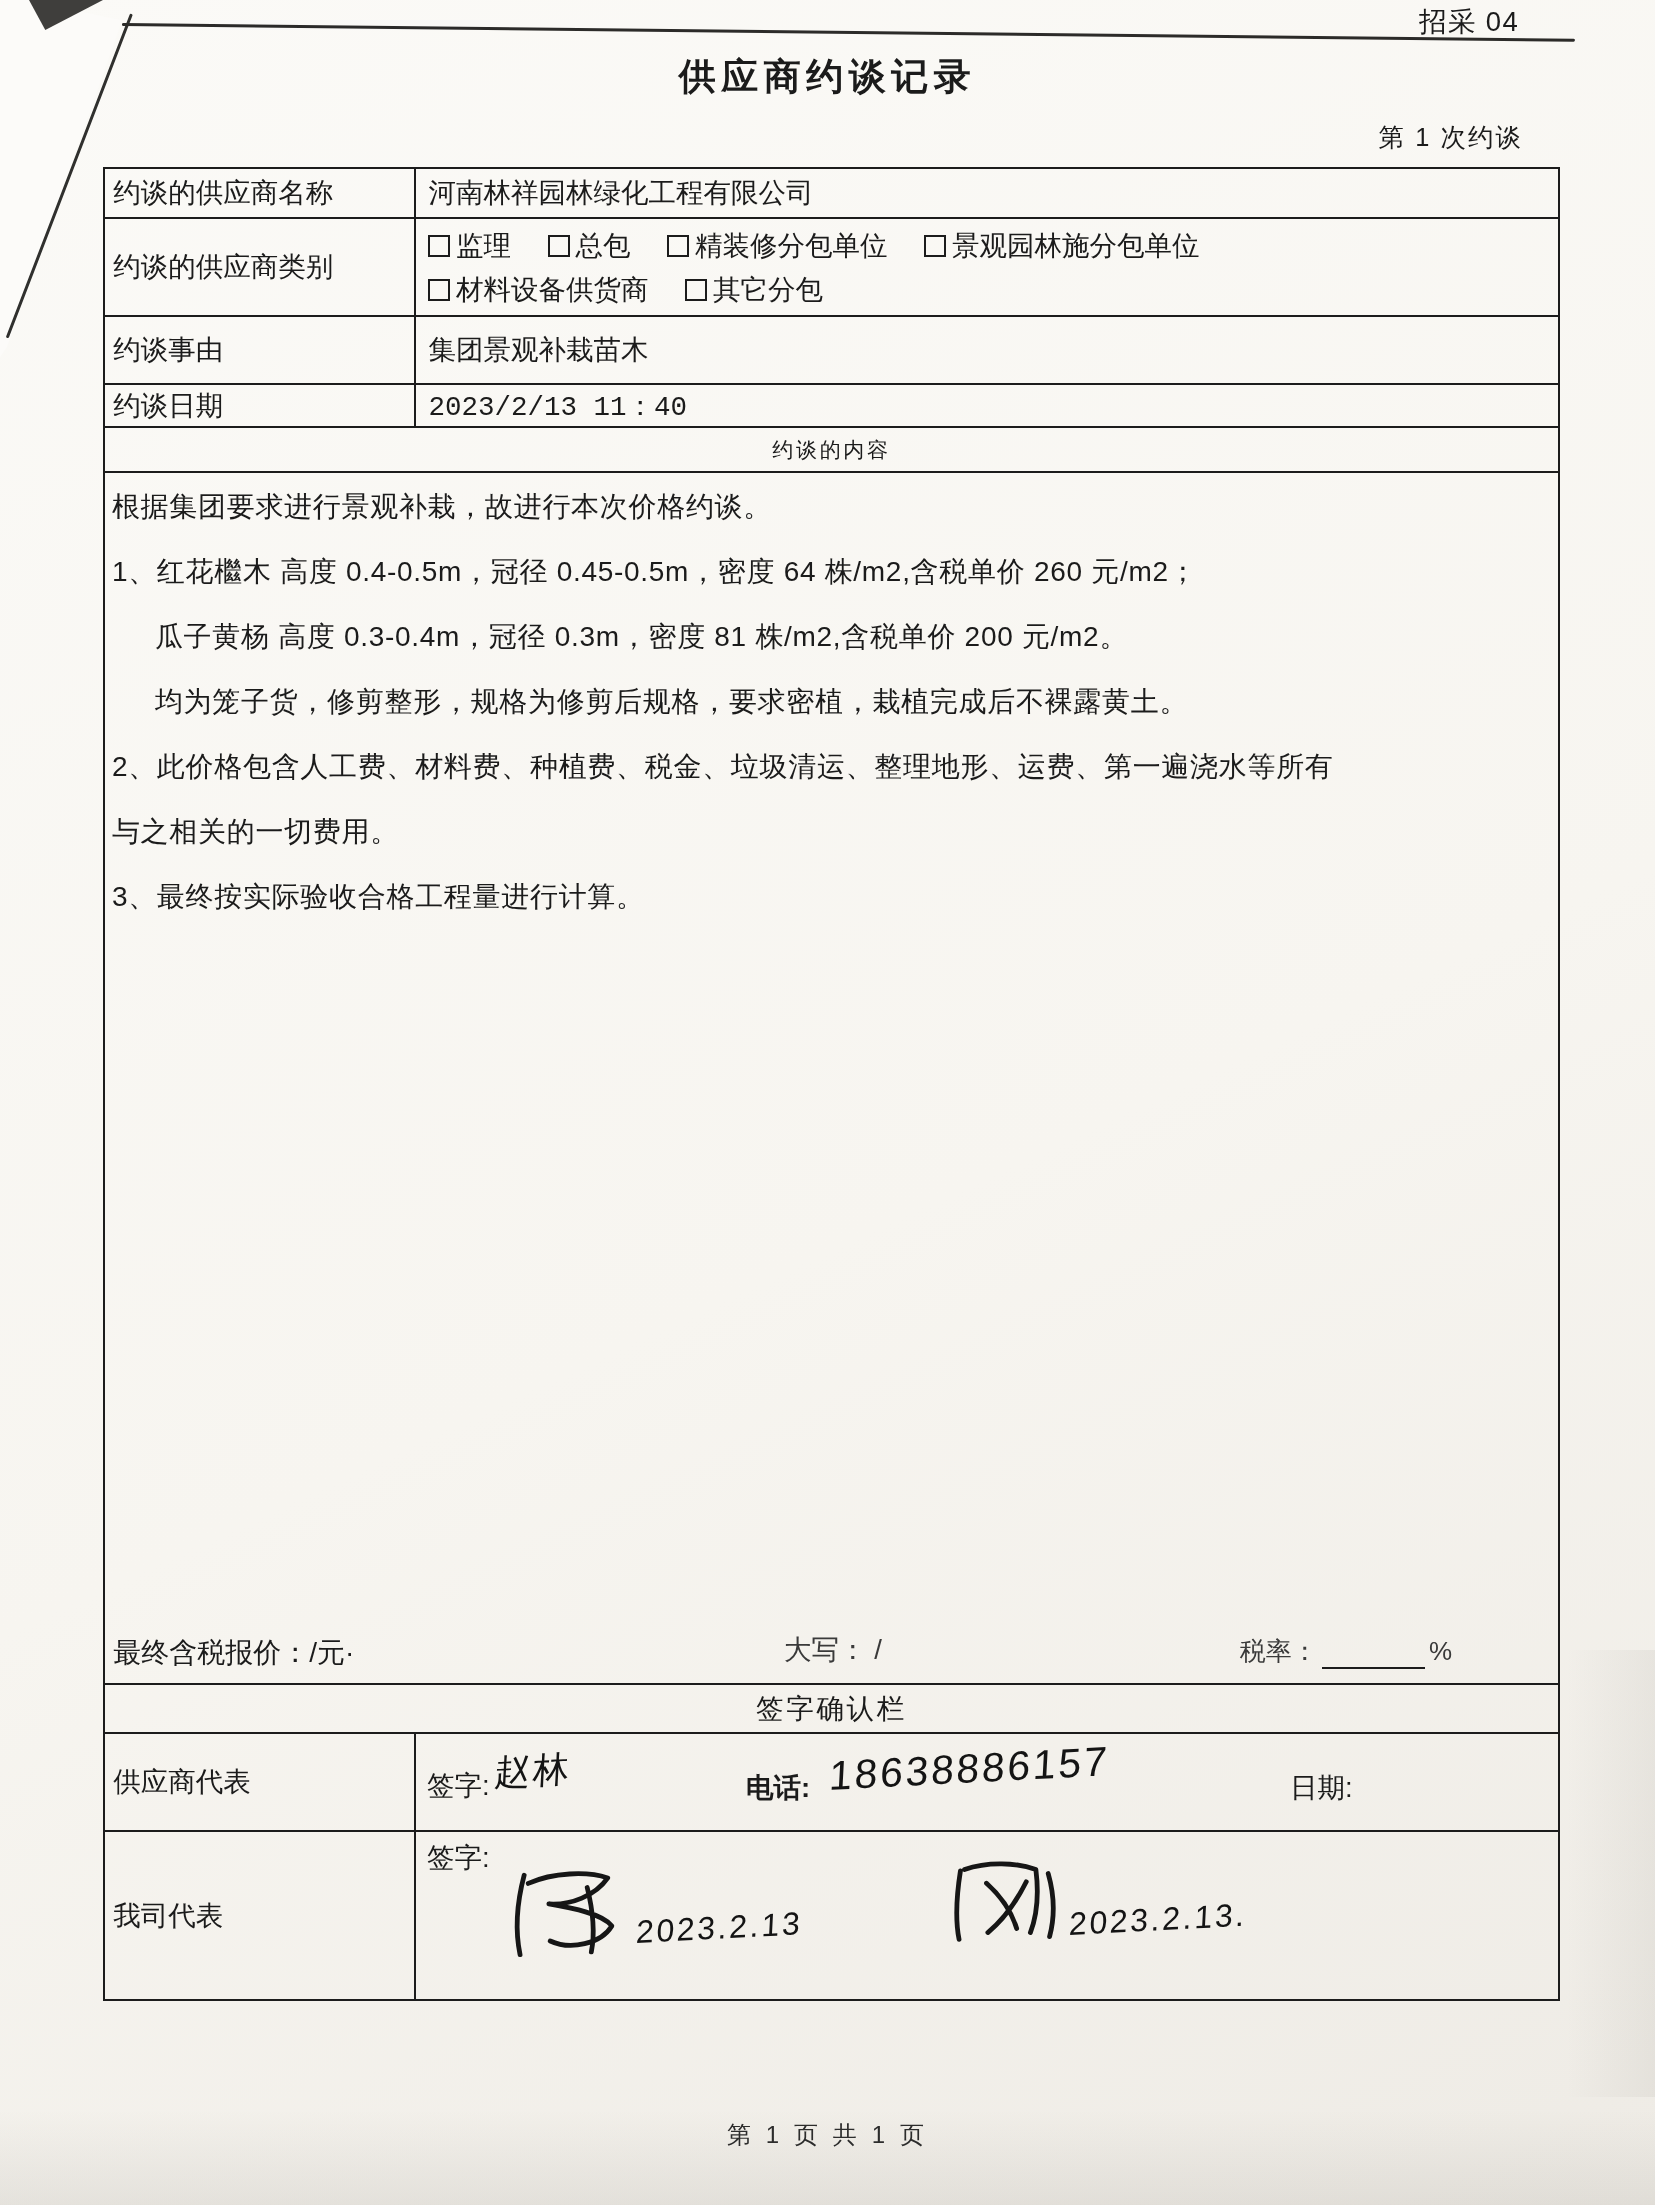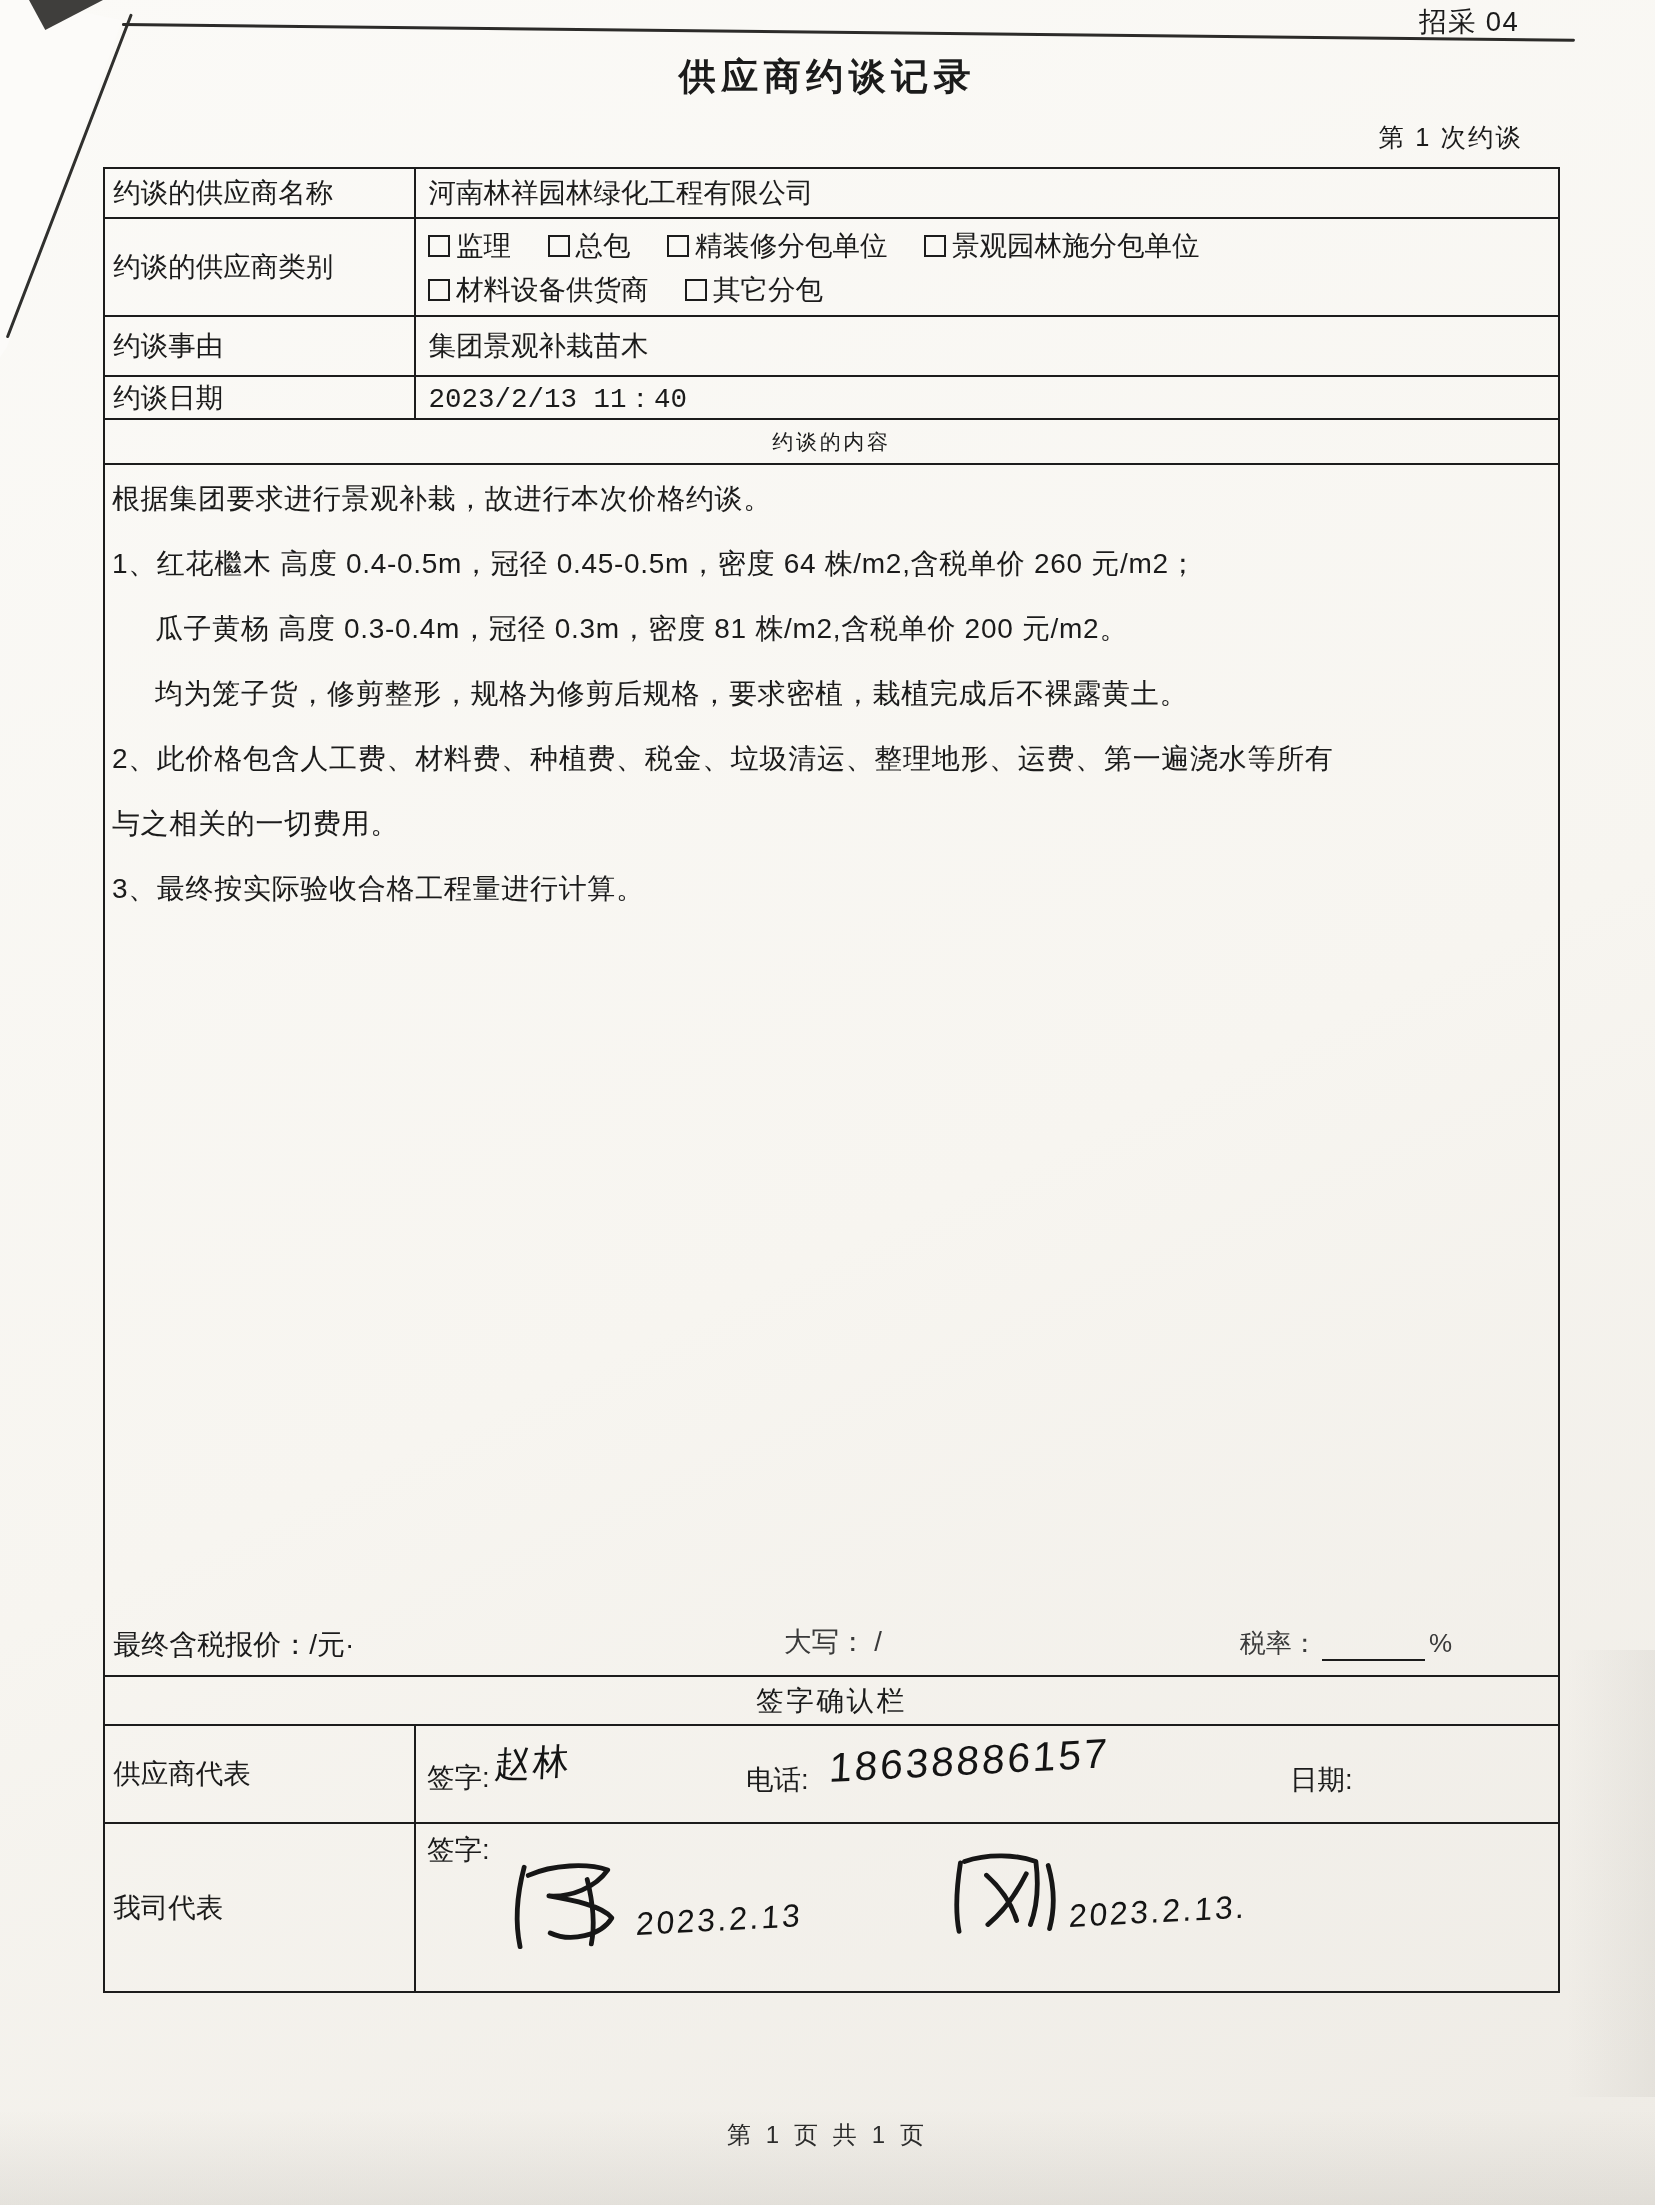--- a/index.html
+++ b/index.html
@@ -59,21 +59,21 @@
   }
   .row { display:flex; border-top:2.1px solid #1c1c1c; }
   .row:first-child { border-top:none; }
   .cell-label {
     width:311px; flex:0 0 311px; border-right:2.1px solid #1c1c1c;
     padding:0 8.2px; display:flex; align-items:center;
   }
   .cell-value { flex:1; padding:0 12.4px; display:flex; align-items:center; }
   .r-name  { height:48px; }
   .r-type  { height:98px; }
-  .r-reason{ height:60px; }
+  .r-reason{ height:68px; }
   .r-date  { height:43px;font-family:Liberation Mono, monospace; }
   .r-place { height:50px; }
   .r-type .cell-value { flex-direction:column; align-items:flex-start; justify-content:center; padding-top:1.4px; }
   .cb-line { display:flex; align-items:center; height:44px; }
   .cb { display:inline-flex; align-items:center; margin-right:37px; }
   .cb .box {
     width:22px; height:22px; border:2.1px solid #1c1c1c; margin-right:5.5px;
     flex:0 0 22px; background:transparent;
   }
   .header-row { height:45px; justify-content:center; align-items:center; display:flex;
@@ -93,21 +93,21 @@
     display:inline-block; width:103px; height:29px;
     border-bottom:2.1px solid #1c1c1c; vertical-align:bottom; margin:0 4.1px;
   }
 
   
   .r-supplier { height:98px; }
   .r-company  { height:169px; }
   .sign-cell { flex:1; position:relative; padding:0; }
   .lbl { font-size:27.5px; }
   .sup-sign-label { position:absolute; left:11px; top:34px; }
-  .sup-phone-label{ position:absolute; left:330px; top:36px; }
+  .sup-phone-label{ position:absolute; left:330px; top:36px;font-weight:bold; }
   .sup-date-label { position:absolute; left:874px; top:36px; }
   .com-sign-label { position:absolute; left:11px; top:8.2px; }
   .hand {
     font-size:36px; color:#141414;
     transform:rotate(-3deg) skewX(-6deg); transform-origin:left bottom;
     letter-spacing:2.7px; white-space:nowrap;
   }
   .sup-sig   { position:absolute; left:77px; top:15px; }
   .sup-phone { position:absolute; left:412px; top:19px; font-size:41px; }
   .sig1 { position:absolute; left:89px; top:27.5px; }

